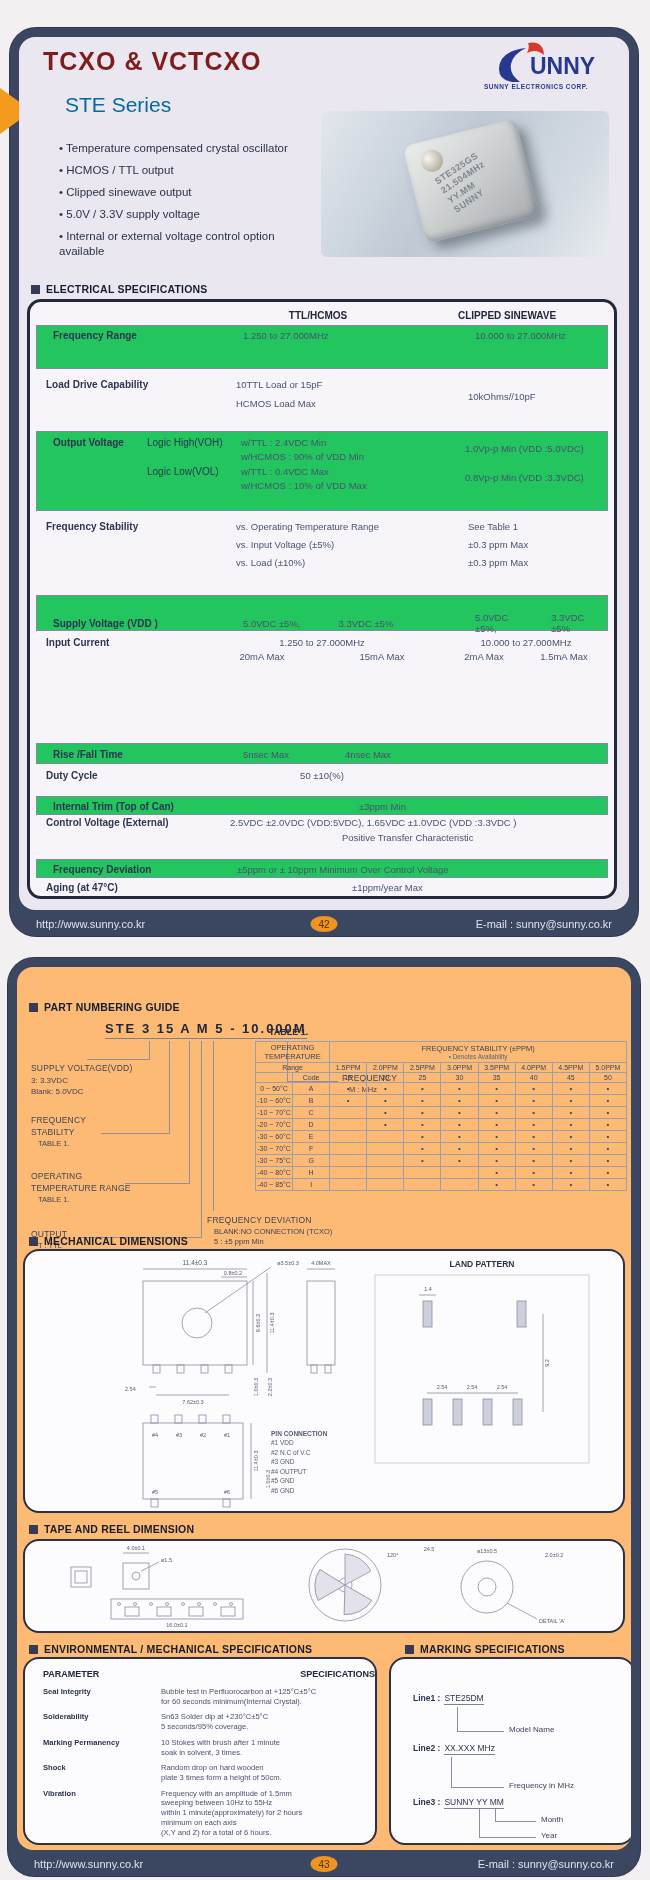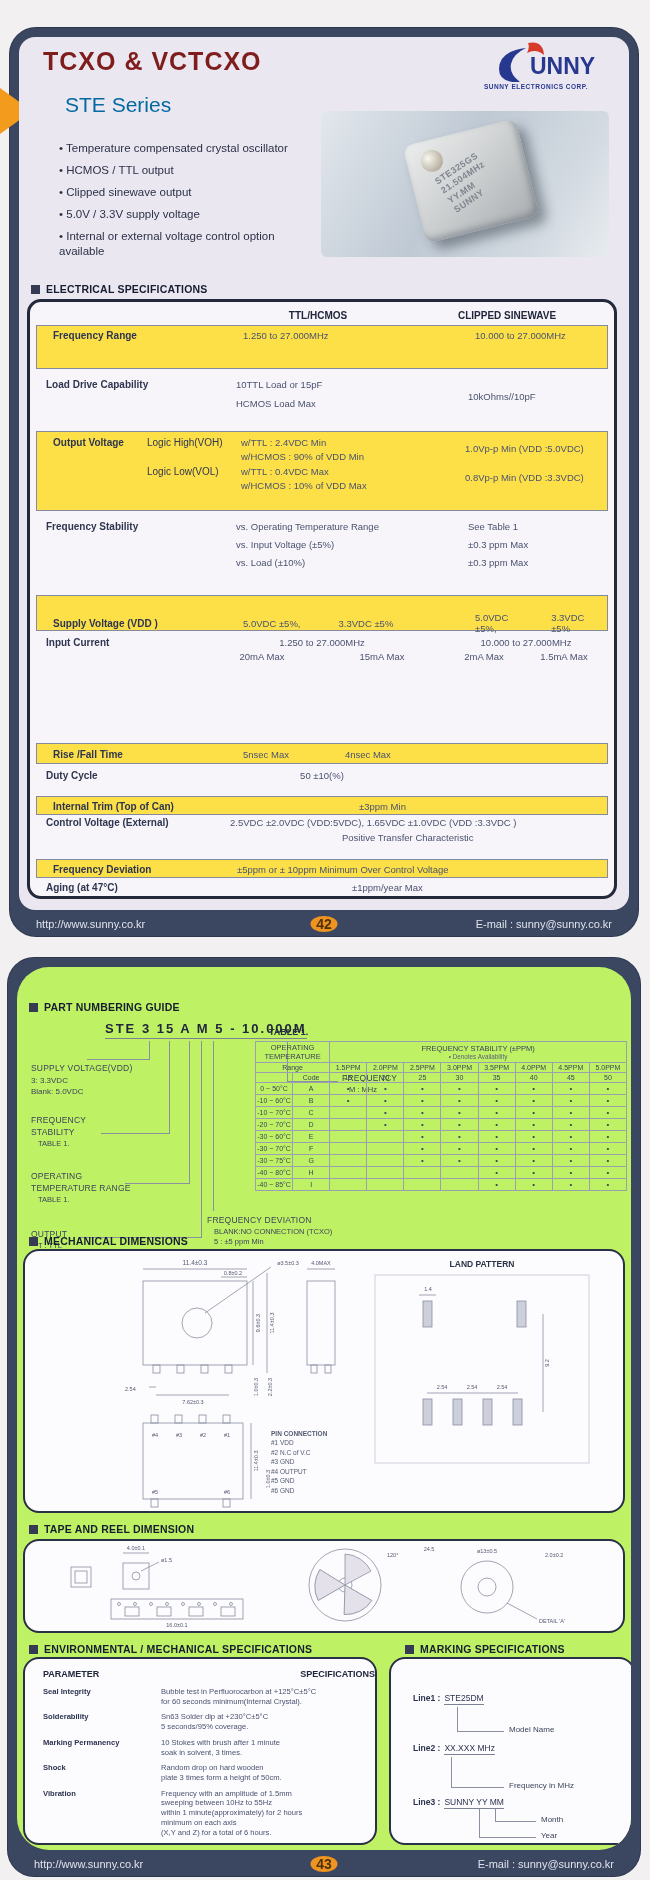--- a/index.html
+++ b/index.html
@@ -1,23 +1,23 @@
 <!DOCTYPE html>
 <html><head>
 <meta charset="utf-8">
 <style>
   html,body{margin:0;padding:0;}
   body{width:650px;height:1880px;background:#f3f0f1;font-family:"Liberation Sans",sans-serif;position:relative;overflow:hidden;}
   .page{position:absolute;background:#3b4760;border-radius:26px;box-shadow:0 0 0 1px #2e3950;}
   #page1{left:10px;top:28px;width:628px;height:908px;}
   #page2{left:8px;top:958px;width:632px;height:918px;}
   .inner{position:absolute;left:9px;right:9px;top:9px;bottom:26px;background:#ebe7f1;border-radius:16px;overflow:hidden;}
-  #page2 .inner{background:#bef264;border-radius:32px;}
+  #page2 .inner{background:#fdba74;}
   .page-footer{position:absolute;left:26px;right:26px;bottom:2px;height:20px;display:flex;align-items:center;justify-content:space-between;color:#dfe2ec;font-size:11px;}
-  .page-num{position:absolute;left:50%;transform:translateX(-50%);width:27px;height:16px;background:#ef9420;border-radius:50%;color:#4f3207;font-size:14px;font-weight:bold;display:flex;align-items:center;justify-content:center;}
+  .page-num{position:absolute;left:50%;transform:translateX(-50%);width:27px;height:16px;background:#ef9420;border-radius:50%;color:#4f3207;font-size:10px;font-weight:normal;display:flex;align-items:center;justify-content:center;}
   .tri{position:absolute;left:-10px;top:60px;width:0;height:0;border-top:23px solid transparent;border-bottom:23px solid transparent;border-left:32px solid #f29b1d;}
   
   .p1-title{position:absolute;left:24px;top:10px;font-size:25px;font-weight:bold;color:#7f1d1d;letter-spacing:1px;}
   .logo{position:absolute;right:18px;top:4px;width:150px;text-align:center;}
   .logo-caption{font-size:6.5px;color:#27388f;letter-spacing:0.5px;font-weight:bold;margin-top:-4px;}
   .p1-series{position:absolute;left:46px;top:56px;font-size:21px;color:#0369a1;}
   .features{position:absolute;left:40px;top:104px;width:245px;margin:0;padding:0;list-style:none;font-size:11.5px;color:#2b3147;line-height:1.3;}
   .features li{margin-bottom:7px;}
   .features li::before{content:"• ";}
   .photo{position:absolute;left:302px;top:74px;width:288px;height:146px;border-radius:6px;background:linear-gradient(120deg,#e2e7ec 0%,#bfc9d4 45%,#d4dbe2 80%,#e8ecf0 100%);overflow:hidden;}
@@ -26,21 +26,21 @@
   .chip-label{position:absolute;left:28px;top:28px;transform:rotate(-20deg);font-size:9px;font-weight:bold;color:#80858f;line-height:1.25;letter-spacing:0.5px;}
   .sec{position:absolute;display:flex;align-items:center;gap:6px;font-size:10.5px;font-weight:bold;color:#161d30;letter-spacing:0.2px;}
   .sec-sq{width:9px;height:9px;background:#343b52;display:inline-block;}
   #elec-sec{left:12px;top:246px;}
   .spec-table{position:absolute;left:8px;top:262px;width:590px;height:600px;background:#f7f5f9;border:3px solid #23283a;border-radius:14px;color:#4a5270;overflow:hidden;box-sizing:border-box;}
   .srow{display:grid;grid-template-columns:152px 240px 1fr;column-gap:4px;padding:0 8px 0 16px;align-items:start;}
   .slabel{font-weight:bold;color:#2e3550;font-size:10px;}
   .sval{font-size:9.5px;}
   .ttlpad{padding-left:34px;}
   .clippad{padding-left:22px;}
-  .hlbox{background:#fde047;border:1px solid #858aa0;margin:0 6px;}
+  .hlbox{background:#22c55e;border:1px solid #858aa0;margin:0 6px;}
   .spec-cols{display:grid;grid-template-columns:152px 240px 1fr;padding:8px 8px 0 16px;font-weight:bold;color:#20263c;font-size:10px;}
   .col-ttl{text-align:center;}
   .col-clip{padding-left:20px;}
   .row-freq{margin-top:4px;min-height:38px;padding-top:4px;}
   .row-load{margin-top:10px;min-height:42px;}
   .mt8{margin-top:8px;}
   .mt6{margin-top:7px;}
   .row-ov{margin-top:10px;padding:5px 8px 5px 16px;min-height:68px;}
   .ov-grid{display:grid;grid-template-columns:94px 94px 224px 1fr;font-size:9.5px;}
   .ov-grid .slabel{font-size:10px;}

